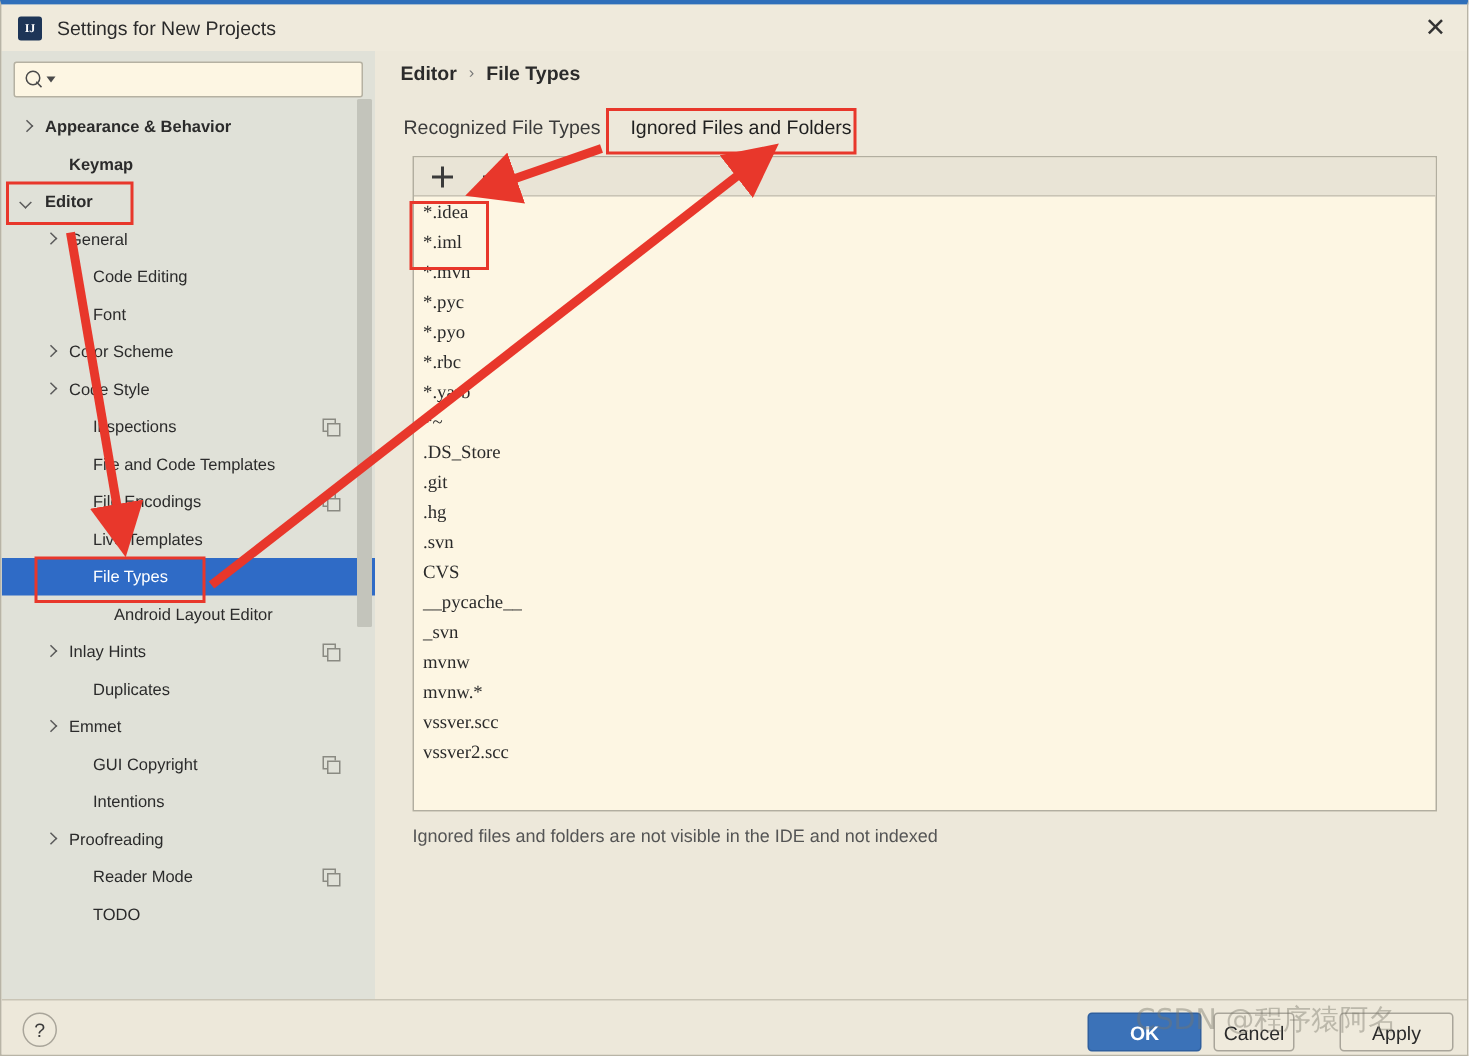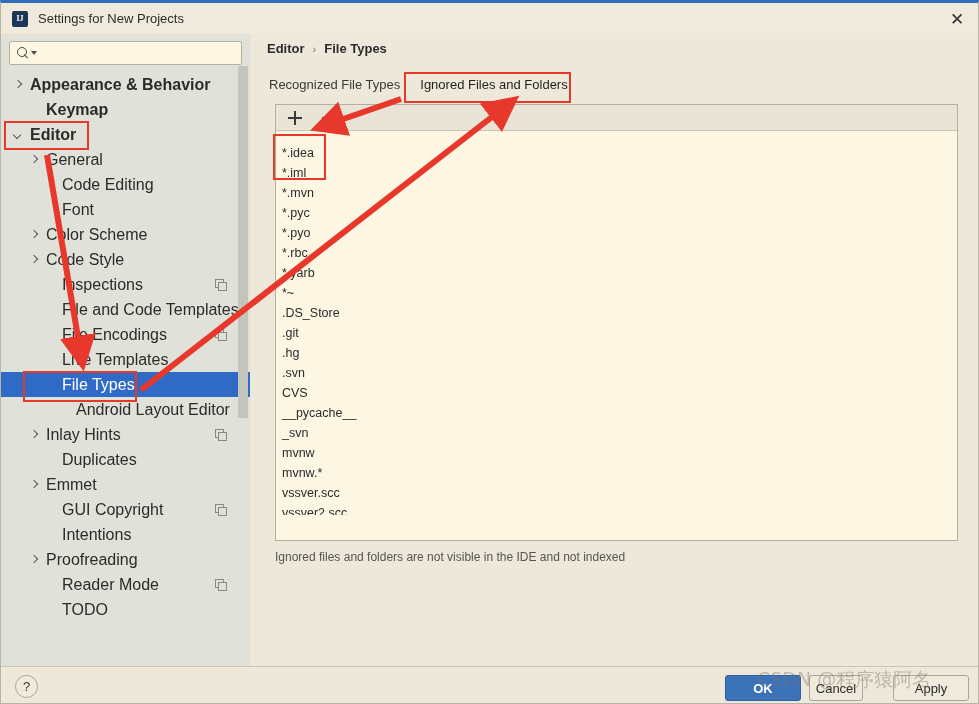--- a/index.html
+++ b/index.html
@@ -85,21 +85,21 @@
     font-family: "Liberation Sans", sans-serif; font-size: 12px;
     color: #333; margin-left: 4px; width: 190px;
   }
 
   #tree {
     position: absolute; left: 0; top: 38px; width: 249px; height: 594px;
     overflow: hidden;
   }
   .trow {
     height: 25px; display: flex; align-items: center;
-    font-size: 16px; color: #2b2b2b;
+    font-size: 11px; color: #2b2b2b;
     position: relative; cursor: default;
   }
   .trow.bold { font-weight: bold; }
   .trow.sel { background: #2f6bc6; color: #ffffff; }
   .chev {
     width: 11px; height: 11px; flex: none; position: relative;
   }
   .chev.right::before {
     content: ""; position: absolute; left: 2px; top: 1.5px;
     width: 5px; height: 5px;
@@ -173,22 +173,22 @@
   }
   .tbtn.plus::after {
     content: ""; position: absolute; left: 2px; top: 8px;
     width: 14px; height: 2px; background: #3a3a3a;
   }
   .tbtn.minus::after {
     content: ""; position: absolute; left: 2px; top: 8px;
     width: 14px; height: 2px; background: #3a3a3a;
   }
   #list-items {
-    padding: 12px 0 0 2px;
-    height: 384px; overflow: hidden;
+    padding: 0 0 0 2px;
+    height: 384px; overflow: hidden; font-family: Liberation Serif, serif;
   }
   .litem {
     height: 20px; line-height: 20px; padding-left: 4px;
     font-size: 12.5px; color: #2b2b2b; cursor: default;
     white-space: nowrap;
   }
   #list-hint {
     position: absolute; left: 25px; top: 516px;
     font-size: 12px; color: #555;
   }

